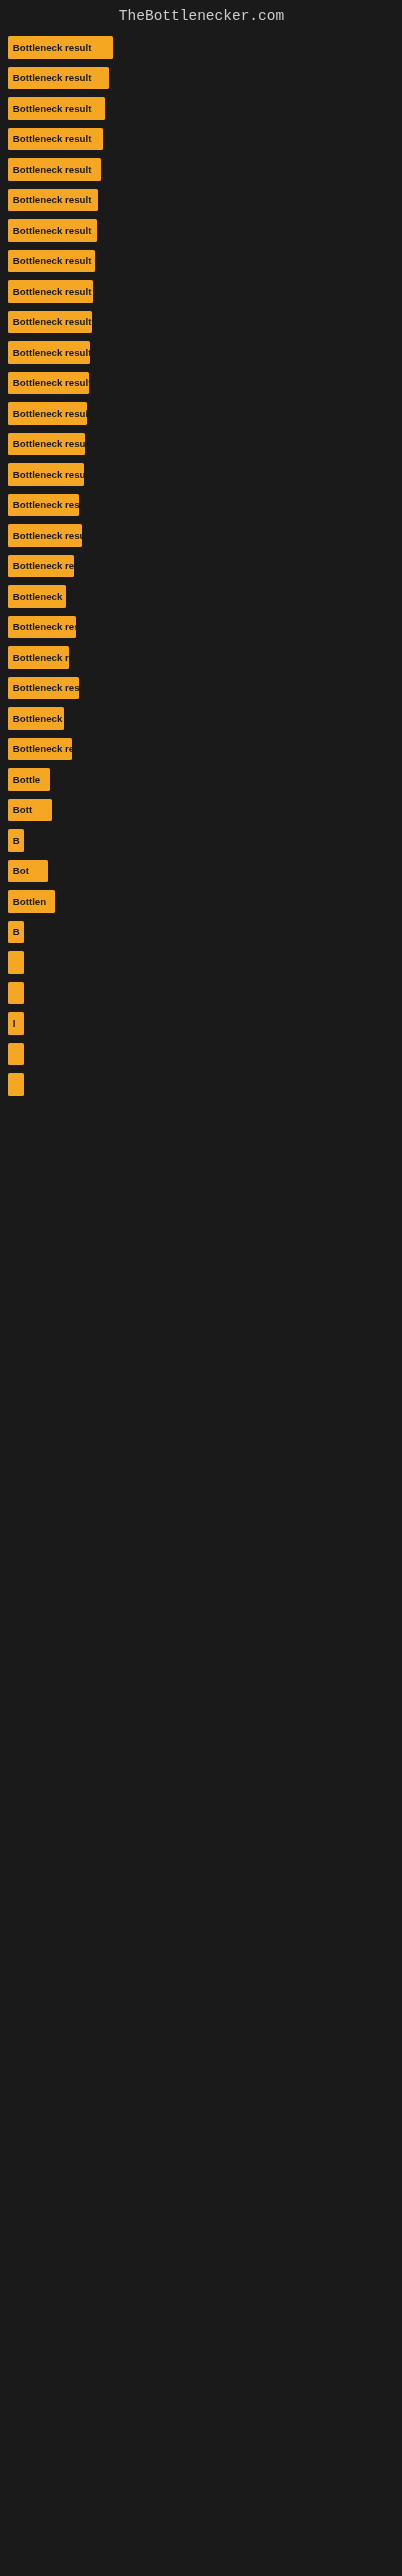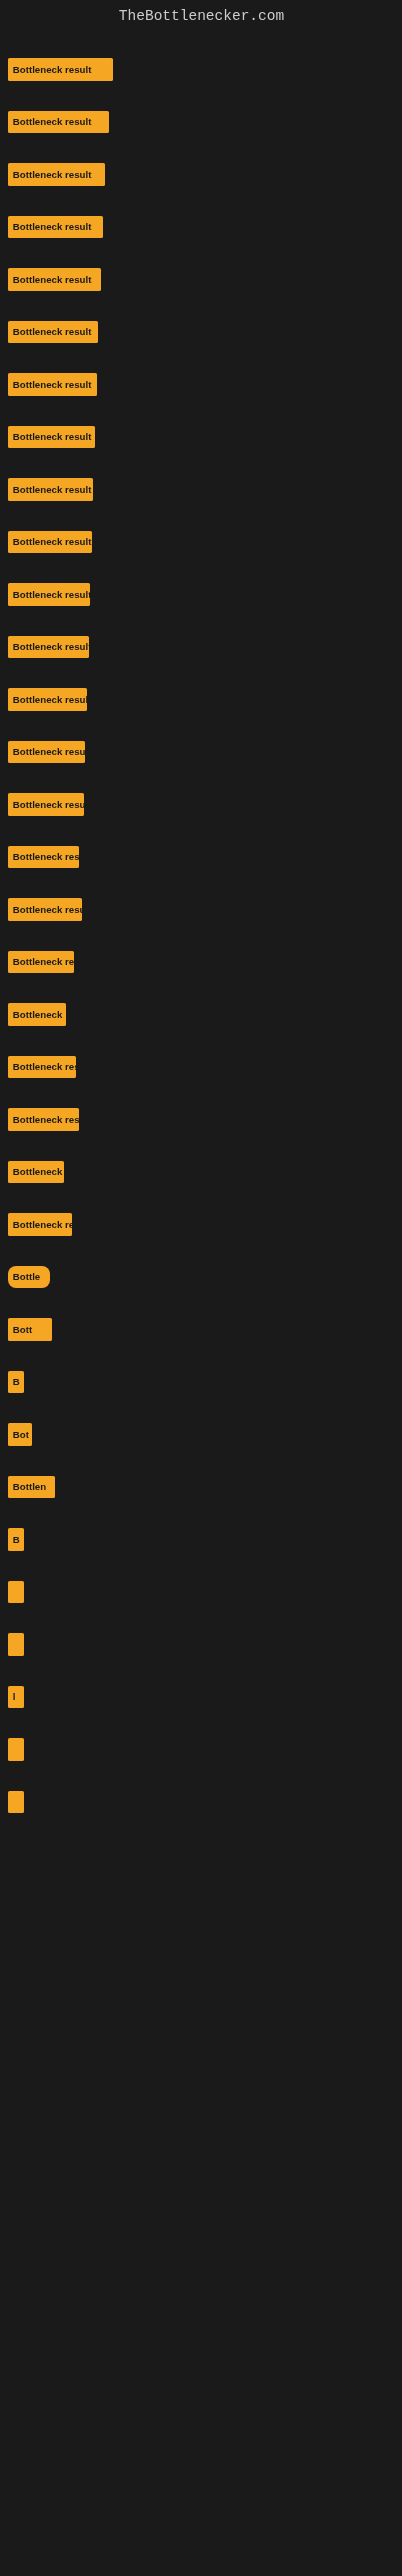--- a/index.html
+++ b/index.html
@@ -41,21 +41,20 @@
     .bar {
       background-color: #f5a623;
       height: 22.5px;
       display: flex;
       align-items: center;
       padding: 0 4.8px;
       border-radius: 1.6px;
       min-width: 16px;
       overflow: hidden;
       white-space: nowrap;
-      margin-top: 22px;
     }
 
     .bar-label {
       color: #1a1a1a;
       font-size: 9.7px;
       font-weight: bold;
     }
   </style>
 </head>
 <body>
@@ -159,51 +158,56 @@
       <div class="bar" style="width: 58px;">
         <span class="bar-label">Bottleneck</span>
       </div>
     </div>
     <div class="bar-row">
       <div class="bar" style="width: 68px;">
         <span class="bar-label">Bottleneck res</span>
       </div>
     </div>
     <div class="bar-row">
+      <div class="bar" style="width: 61px;">
+        <span class="bar-label">Bottleneck r</span>
+      </div>
+    </div>
+    <div class="bar-row">
       <div class="bar" style="width: 71px;">
         <span class="bar-label">Bottleneck resu</span>
       </div>
     </div>
     <div class="bar-row">
       <div class="bar" style="width: 56px;">
         <span class="bar-label">Bottleneck</span>
       </div>
     </div>
     <div class="bar-row">
       <div class="bar" style="width: 64px;">
         <span class="bar-label">Bottleneck re</span>
       </div>
     </div>
     <div class="bar-row">
-      <div class="bar" style="width: 42px; border-radius: 8px;">
+      <div class="bar" style="width: 42px;">
         <span class="bar-label">Bottle</span>
       </div>
     </div>
     <div class="bar-row">
       <div class="bar" style="width: 44px;">
         <span class="bar-label">Bott</span>
       </div>
     </div>
     <div class="bar-row">
       <div class="bar" style="width: 14.5px;">
         <span class="bar-label">B</span>
       </div>
     </div>
     <div class="bar-row">
-      <div class="bar" style="width: 24px;">
+      <div class="bar" style="width: 40px;">
         <span class="bar-label">Bot</span>
       </div>
     </div>
     <div class="bar-row">
       <div class="bar" style="width: 47px; text-align: center;">
         <span class="bar-label">Bottlen</span>
       </div>
     </div>
     <div class="bar-row">
       <div class="bar" style="width: 13px;">

